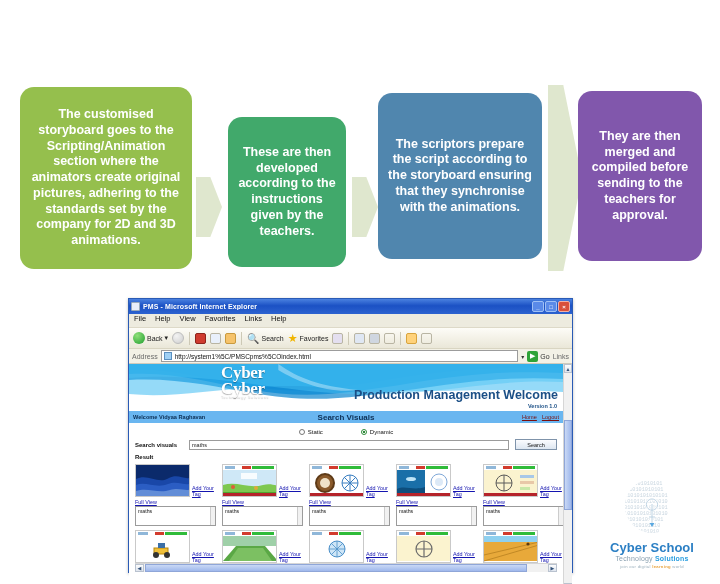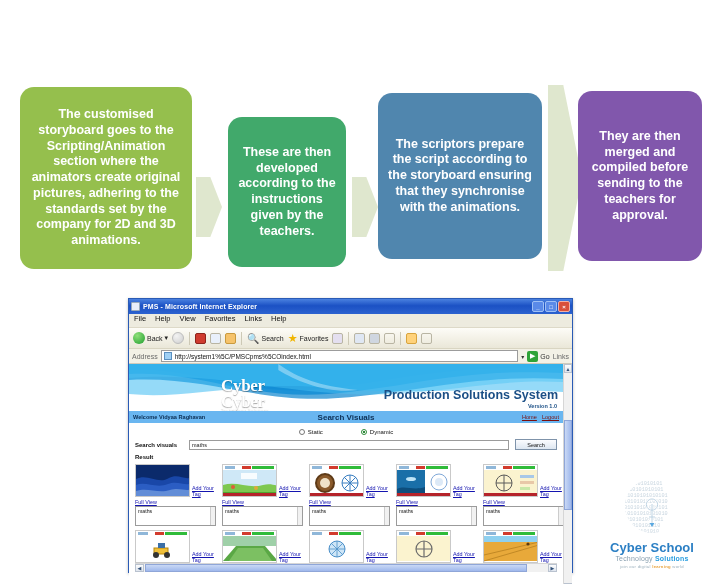--- a/index.html
+++ b/index.html
@@ -153,21 +153,21 @@
 
   .site-header {
     position: relative; height: 47px;
     background: linear-gradient(180deg,#ffffff 0%,#ffffff 100%);
     overflow: hidden;
   }
   .wave {
     position: absolute; left: 0; top: 0; width: 100%; height: 47px;
   }
   .logo {
-    position: absolute; left: 92px; top: 14px;
+    position: absolute; left: 92px; top: 1px;
     color: #ffffff; font-weight: bold; line-height: 0.92;
     font-family: "Liberation Serif", serif;
     text-shadow: 0 1px 1px rgba(0,0,0,.35);
   }
   .logo .l1 { font-size: 17px; letter-spacing: -.3px;}
   .logo .l2 { font-size: 17px; letter-spacing: -.3px;}
   .logo .l3 { font-size: 3.6px; letter-spacing: .7px; font-family:"Liberation Sans",sans-serif; font-weight:normal;}
   .pms-title {
     position: absolute; right: 5px; bottom: 9px;
     font-size: 12.5px; font-weight: bold; color: #1b4f86;
@@ -356,21 +356,21 @@
             <path d="M0,16 C80,12 130,40 210,34 C290,28 350,10 436,15 L436,0 L0,0 Z" fill="#0d86cf" opacity=".7"></path>
             <path d="M0,30 C60,36 120,16 200,24 C280,32 350,22 436,28 L436,0 L0,0 Z" fill="#2bb6f2" opacity=".5"></path>
             <path d="M0,0 L436,0 L436,18 C360,14 300,34 220,30 C140,26 80,8 0,14 Z" fill="#4cc3f5" opacity=".45"></path>
             <path d="M150,0 C170,14 190,22 230,26 C200,30 170,18 150,6 Z" fill="#ffffff" opacity=".35"></path>
           </svg>
           <div class="logo">
             <div class="l1">Cyber</div>
             <div class="l2">Cyber</div>
             <div class="l3">Technology Solutions</div>
           </div>
-          <div class="pms-title">Production Solutions System</div>
+          <div class="pms-title">Production Management Welcome</div>
           <div class="pms-ver">Version 1.0</div>
         </div>
 
         <div class="blue-bar">
           <span class="welcome">Welcome Vidyaa Raghavan</span>
           <span class="bar-title">Search Visuals</span>
           <span class="bar-links">
             <a href="#">Home</a>
             <a href="#">Logout</a>
           </span>

